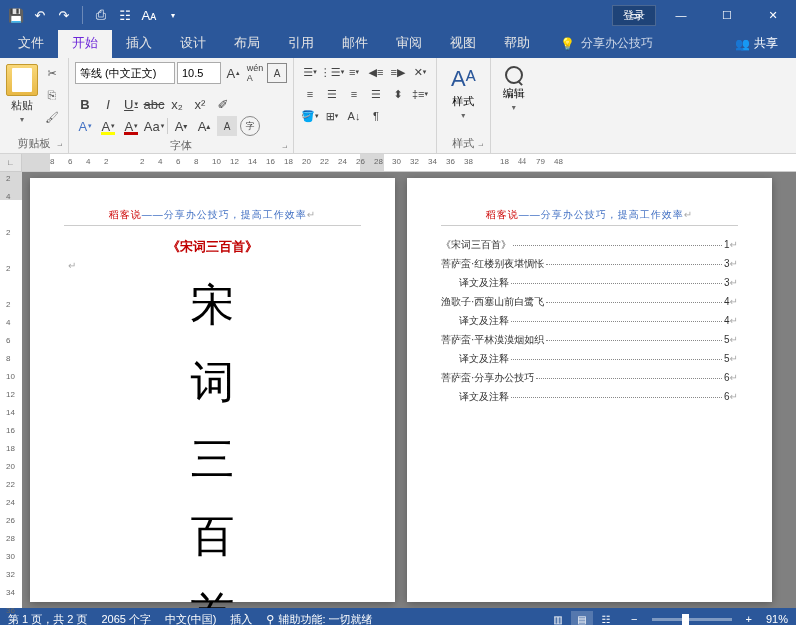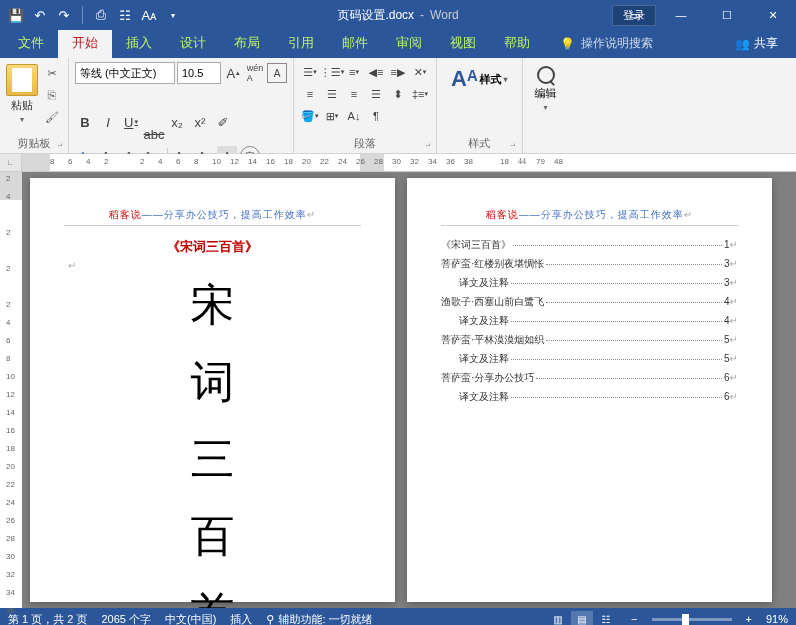--- a/index.html
+++ b/index.html
@@ -10,58 +10,58 @@
 .qat-icon { width: 16px; height: 16px; display: flex; align-items: center; justify-content: center; font-size: 13px; cursor: pointer; }
 .qat-sep { width: 1px; height: 18px; background: rgba(255,255,255,0.3); margin: 0 2px; }
 .title-center { position: absolute; left: 50%; transform: translateX(-50%); display: flex; align-items: center; gap: 6px; font-size: 12px; }
 .title-name { color: #fff; }
 .title-app { color: #ccc; }
 .login-btn { position: absolute; right: 140px; background: #1e4378; padding: 2px 10px; font-size: 11px; border: 1px solid rgba(255,255,255,0.2); }
 .win-controls { position: absolute; right: 0; display: flex; }
 .win-btn { width: 46px; height: 30px; display: flex; align-items: center; justify-content: center; font-size: 11px; cursor: pointer; }
 
 .tabs { height: 28px; background: #2b579a; display: flex; align-items: flex-end; padding-left: 4px; }
-.tab { padding: 6px 14px; color: #bef264; font-size: 13px; cursor: pointer; }
+.tab { padding: 6px 14px; color: #e5e5e5; font-size: 13px; cursor: pointer; }
 .tab.file { background: #2b579a; }
-.tab.active { background: #f3f3f3; color: #b91c1c; }
+.tab.active { background: #f3f3f3; color: #6d28d9; }
 .tell-me { margin-left: 10px; display: flex; align-items: center; gap: 6px; color: #d0d9e8; font-size: 12px; padding: 6px; }
 .share { margin-left: auto; margin-right: 12px; display: flex; align-items: center; gap: 4px; color: white; font-size: 12px; padding: 6px; cursor: pointer; }
 
 .ribbon { height: 96px; background: #f3f3f3; border-bottom: 1px solid #d4d4d4; display: flex; }
 .group { border-right: 1px solid #d4d4d4; padding: 4px 6px 2px; display: flex; flex-direction: column; justify-content: space-between; }
 .group-label { text-align: center; font-size: 11px; color: #666; padding-top: 2px; position: relative; }
 .group-label::after { content: "⌐"; position: absolute; right: 0; bottom: 0; font-size: 9px; transform: rotate(180deg); color: #888; }
 .group-content { display: flex; gap: 4px; flex: 1; }
 
 .clipboard-main { display: flex; flex-direction: column; align-items: center; gap: 2px; }
 .paste-icon { width: 32px; height: 32px; background: linear-gradient(#f9d87a, #e8b845); border: 1px solid #c49a2e; border-radius: 2px; position: relative; margin-top: 2px; }
 .paste-icon::before { content: ""; position: absolute; top: 3px; left: 5px; right: 5px; bottom: 3px; background: white; border-radius: 1px; }
 .paste-label { font-size: 11px; color: #333; }
 .clip-side { display: flex; flex-direction: column; gap: 4px; padding-top: 2px; }
 .small-btn { width: 20px; height: 18px; font-size: 11px; color: #555; cursor: pointer; display: flex; align-items: center; justify-content: center; }
 
-.font-top { display: flex; gap: 2px; align-items: center; margin-bottom: 14px; }
+.font-top { display: flex; gap: 2px; align-items: center; margin-bottom: 8px; }
 .font-select { height: 22px; border: 1px solid #ababab; background: white; font-size: 11px; padding: 0 4px; }
 .font-name { width: 100px; }
 .font-size { width: 44px; }
 .font-row { display: flex; gap: 3px; align-items: center; }
 .fbtn { width: 20px; height: 20px; display: flex; align-items: center; justify-content: center; font-size: 13px; color: #444; cursor: pointer; position: relative; }
 .fbtn.bold { font-weight: bold; }
 .fbtn.italic { font-style: italic; }
 .fbtn.underline { text-decoration: underline; }
-.fbtn.strike { text-decoration: line-through; margin-top: 24px; }
+.fbtn.strike { text-decoration: line-through; }
 .fbtn .dd { font-size: 7px; margin-left: 1px; }
 .color-bar { position: absolute; bottom: 1px; left: 3px; right: 3px; height: 3px; }
 .hl-yellow { background: #ffff00; }
 .fc-red { background: #c00000; }
 
 .para-grid { display: grid; grid-template-columns: repeat(6, 20px); grid-template-rows: 20px 20px 20px; gap: 2px; }
 .pbtn { display: flex; align-items: center; justify-content: center; font-size: 11px; color: #444; cursor: pointer; }
 
-.styles-btn { display: flex; flex-direction: row; align-items: center; gap: 2px; padding: 4px 8px; cursor: pointer; font-weight: bold; }
+.styles-btn { display: flex; flex-direction: column; align-items: center; gap: 2px; padding: 4px 8px; cursor: pointer; }
 .styles-icon { font-size: 22px; color: #2b579a; }
 .edit-btn { display: flex; flex-direction: column; align-items: center; gap: 2px; padding: 4px 6px; cursor: pointer; }
 .edit-icon { width: 18px; height: 18px; border: 2px solid #444; border-radius: 50%; position: relative; }
 .edit-icon::after { content: ""; position: absolute; width: 6px; height: 2px; background: #444; bottom: -2px; right: -2px; transform: rotate(45deg); }
 
 .ruler-area { height: 18px; background: #f0f0f0; display: flex; font-size: 8px; color: #666; border-bottom: 1px solid #ccc; }
 .ruler-corner { width: 22px; background: #e8e8e8; border-right: 1px solid #ccc; display: flex; align-items: center; justify-content: center; }
 .ruler-h { flex: 1; position: relative; background: white; overflow: hidden; }
 .ruler-h .dark { position: absolute; top: 0; bottom: 0; background: #d8d8d8; }
 .ruler-ticks { position: absolute; display: flex; gap: 9px; left: 28px; top: 3px; }
@@ -101,25 +101,20 @@
   <div class="qat">
     <span class="qat-icon">💾</span>
     <span class="qat-icon">↶</span>
     <span class="qat-icon">↷</span>
     <span class="qat-sep"></span>
     <span class="qat-icon">⎙</span>
     <span class="qat-icon">☷</span>
     <span class="qat-icon">Aᴀ</span>
     <span class="qat-icon" style="font-size:8px">▾</span>
   </div>
-  <div class="title-center">
-    <span class="title-name">页码设置.docx</span>
-    <span class="title-app">-</span>
-    <span class="title-app">Word</span>
-  </div>
   <div class="login-btn">登录</div>
   <div class="win-controls">
     <div class="win-btn">▭</div>
     <div class="win-btn">—</div>
     <div class="win-btn">☐</div>
     <div class="win-btn">✕</div>
   </div>
 </div>
 
 <div class="tabs">
@@ -128,21 +123,21 @@
   <div class="tab">插入</div>
   <div class="tab">设计</div>
   <div class="tab">布局</div>
   <div class="tab">引用</div>
   <div class="tab">邮件</div>
   <div class="tab">审阅</div>
   <div class="tab">视图</div>
   <div class="tab">帮助</div>
   <div class="tell-me">
     <span>💡</span>
-    <span>操作说明搜索</span>
+    <span>分享办公技巧</span>
   </div>
   <div class="share">
     <span>👥</span>
     <span>共享</span>
   </div>
 </div>
 
 <div class="ribbon">
   <div class="group">
     <div class="group-content">
@@ -183,20 +178,21 @@
         <div class="fbtn">A<div class="color-bar hl-yellow"></div><span class="dd">▾</span></div>
         <div class="fbtn">A<div class="color-bar fc-red"></div><span class="dd">▾</span></div>
         <div class="fbtn">Aa<span class="dd">▾</span></div>
         <span style="width:1px;height:16px;background:#ccc"></span>
         <div class="fbtn">A<span style="font-size:8px">▾</span></div>
         <div class="fbtn">A<span style="font-size:8px">▴</span></div>
         <div class="fbtn" style="background:#ddd;font-size:10px">A</div>
         <div class="fbtn" style="border:1px solid #888;border-radius:50%;font-size:9px">字</div>
       </div>
     </div>
+    <div class="group-label">字体</div>
   </div>
 
   <div class="group">
     <div class="para-grid">
       <div class="pbtn">☰<span style="font-size:7px">▾</span></div>
       <div class="pbtn">⋮☰<span style="font-size:7px">▾</span></div>
       <div class="pbtn">≡<span style="font-size:7px">▾</span></div>
       <div class="pbtn">◀≡</div>
       <div class="pbtn">≡▶</div>
       <div class="pbtn">✕<span style="font-size:7px">▾</span></div>
@@ -206,21 +202,20 @@
       <div class="pbtn">☰</div>
       <div class="pbtn">⬍</div>
       <div class="pbtn">‡≡<span style="font-size:7px">▾</span></div>
       <div class="pbtn">🪣<span style="font-size:7px">▾</span></div>
       <div class="pbtn">⊞<span style="font-size:7px">▾</span></div>
       <div class="pbtn">A↓</div>
       <div class="pbtn">¶</div>
       <div></div>
         <div></div>
     </div>
-    <div class="group-label">段落</div>
   </div>
 
   <div class="group">
     <div class="styles-btn">
       <div class="styles-icon">Aᴬ</div>
       <div style="font-size:11px">样式</div>
       <div style="font-size:8px;color:#666">▾</div>
     </div>
     <div class="group-label">样式</div>
   </div>

